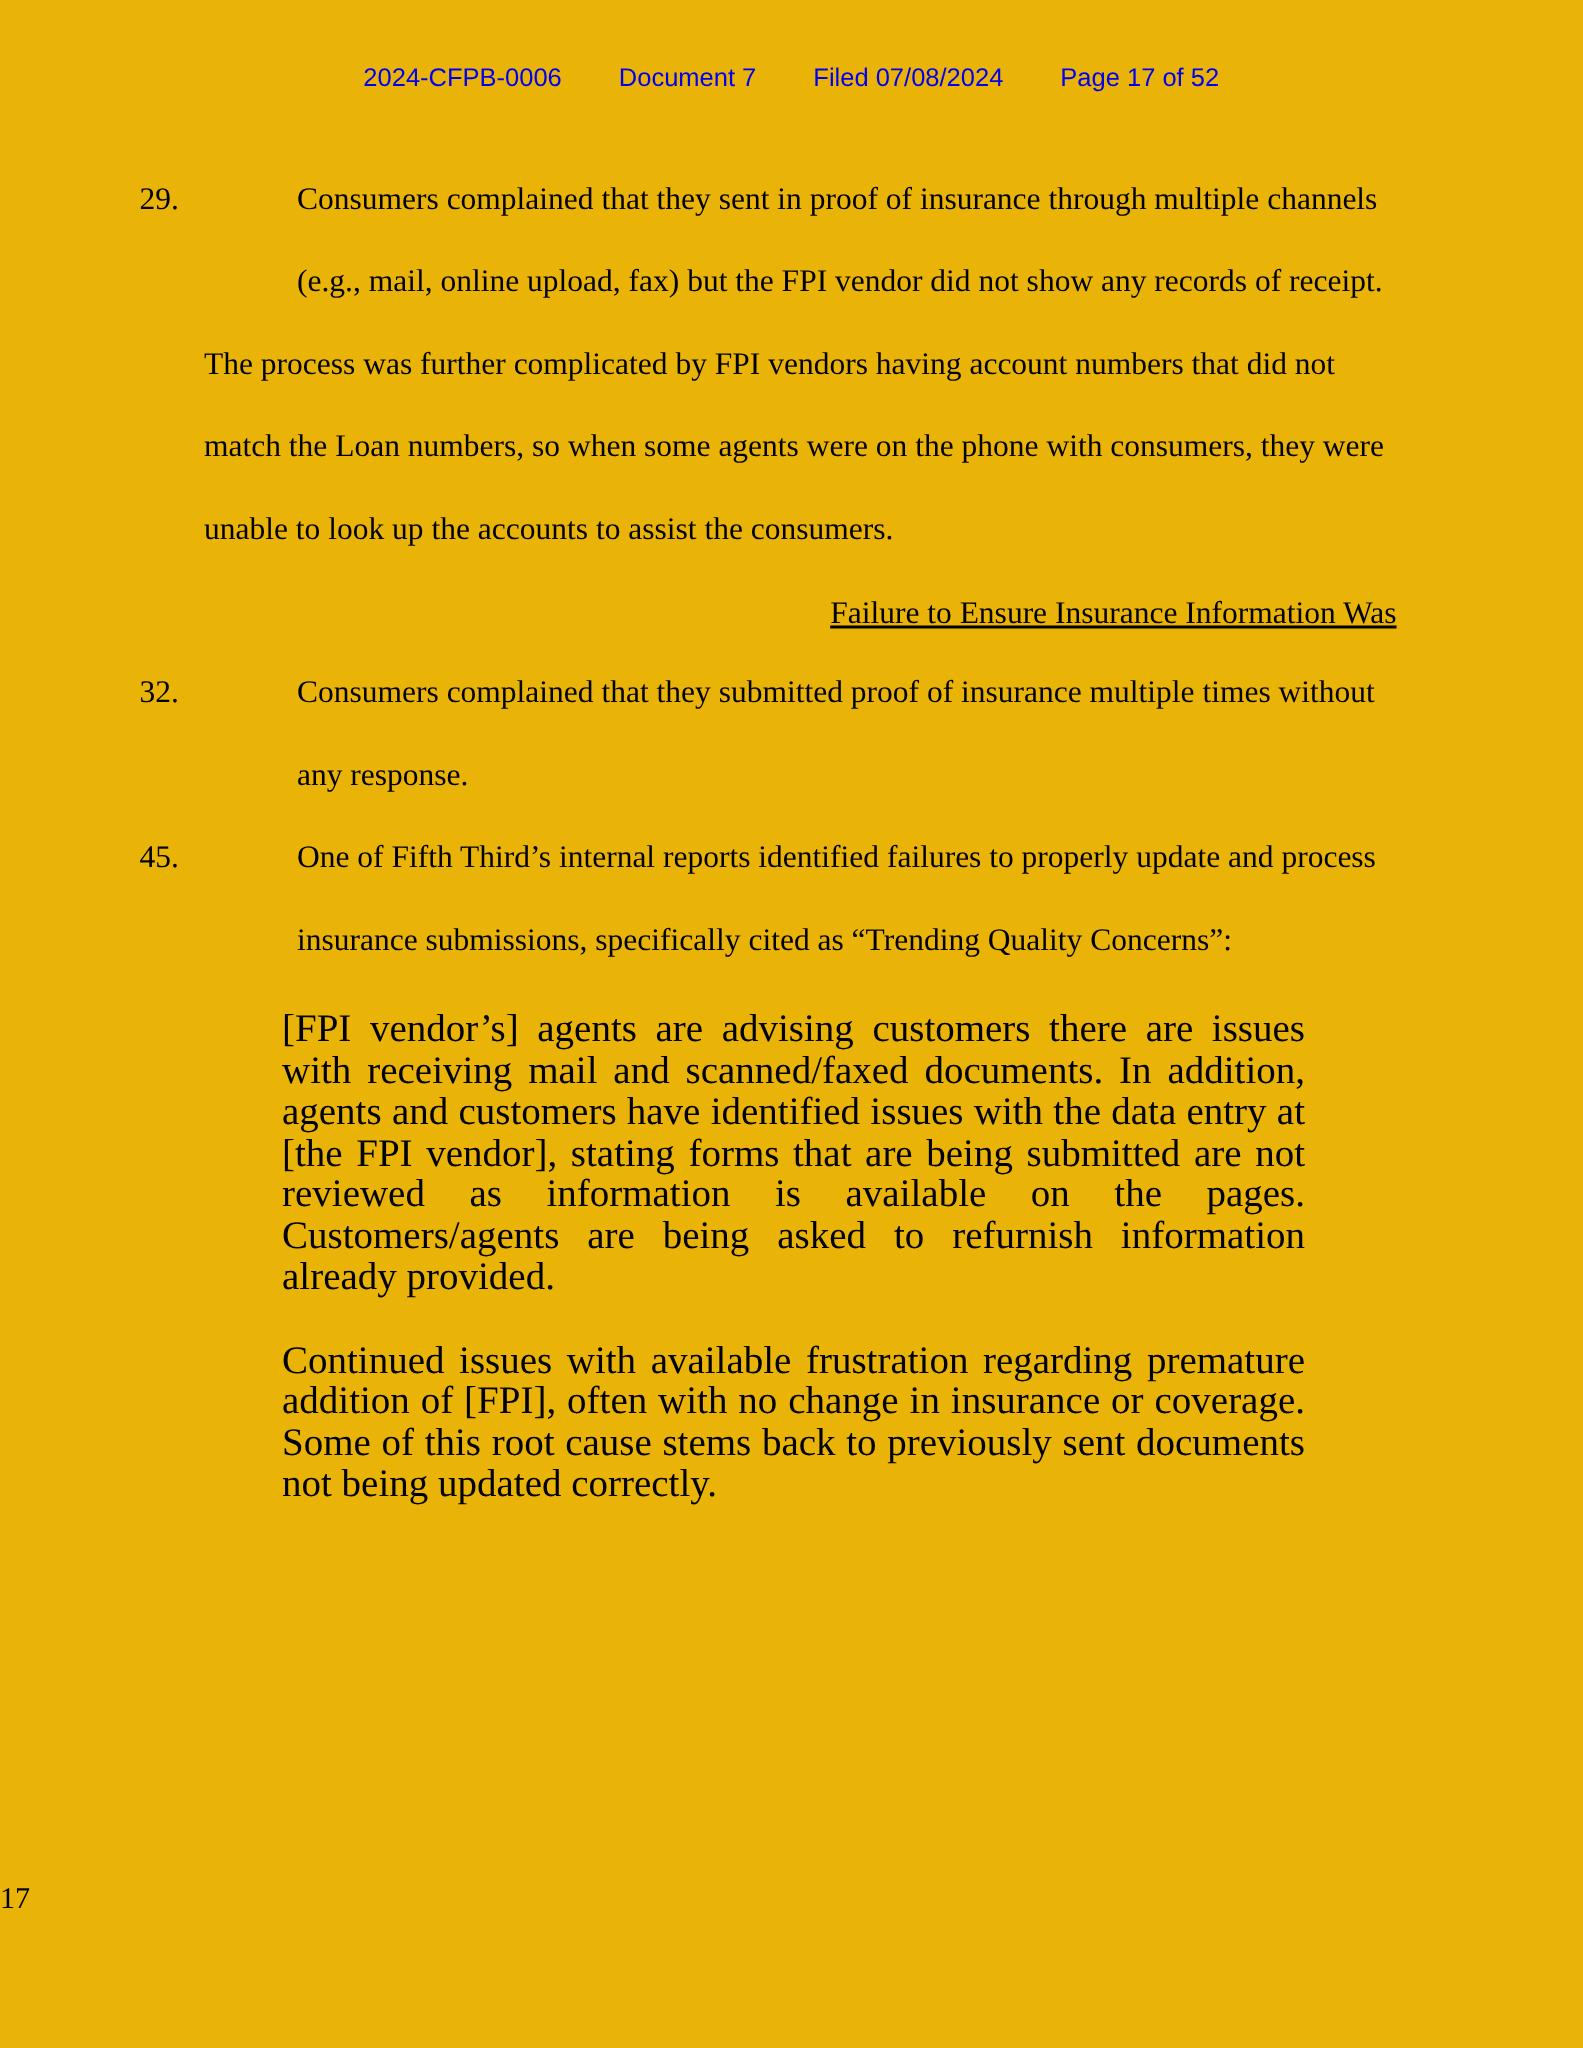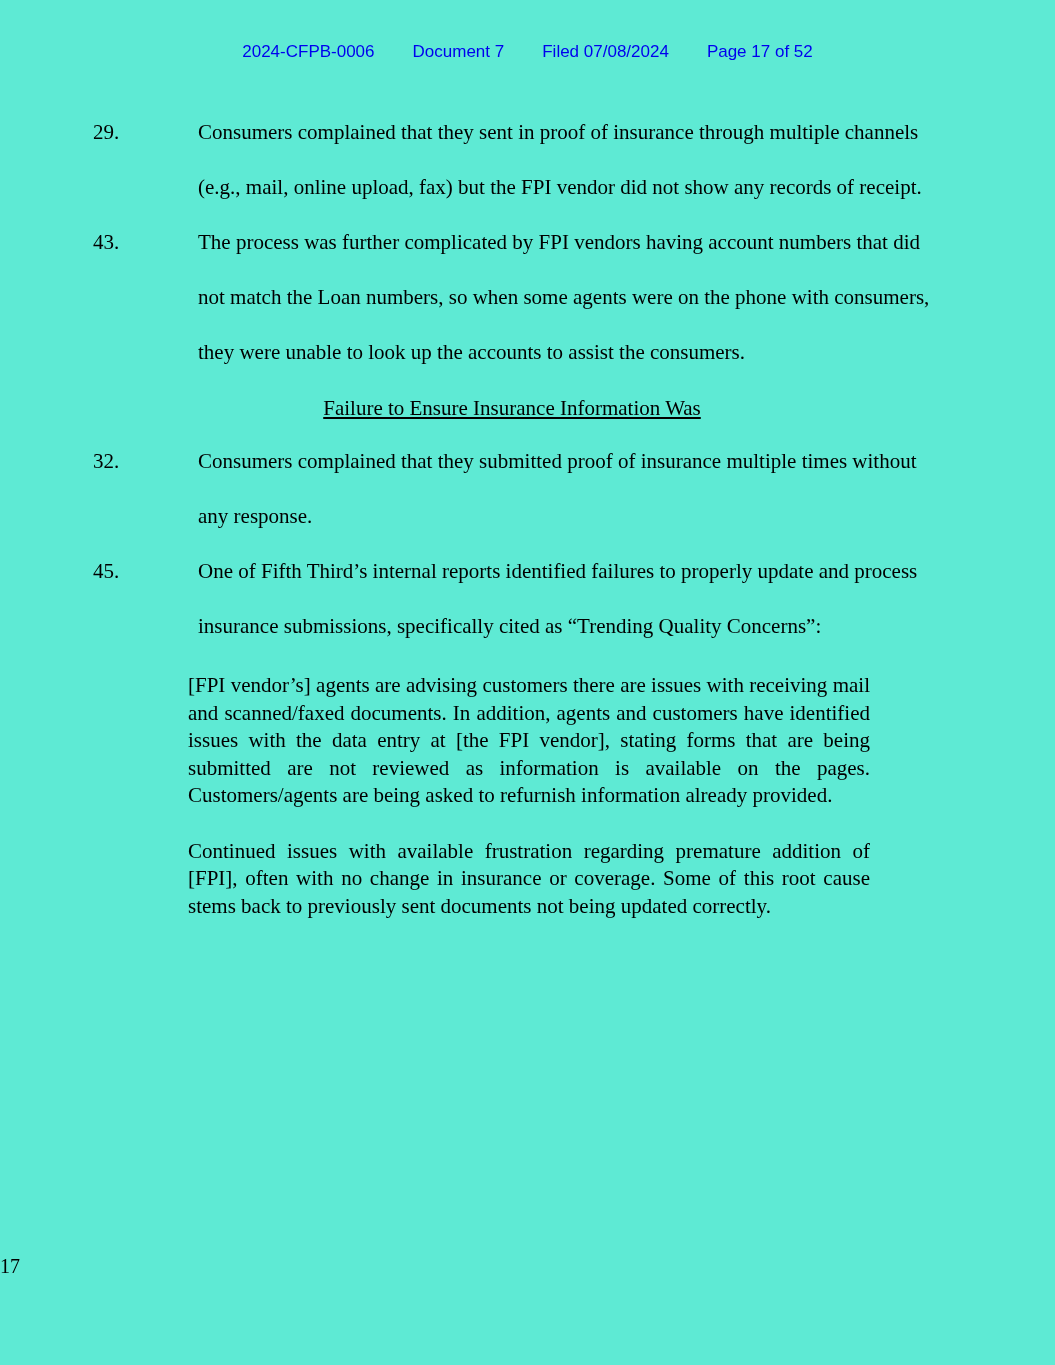--- a/index.html
+++ b/index.html
@@ -2,21 +2,21 @@
 <html><head>
 <meta charset="utf-8">
 <style>
   * { box-sizing: border-box; }
   html, body { margin: 0; padding: 0; background: #e8e8e8; }
   .page {
     position: relative;
     width: 1055px;
     height: 1365px;
     margin: 0 auto;
-    background: #5eead4;
+    background: #eab308;
     font-family: "Liberation Serif", serif;
     color: #000000;
     overflow: hidden;
   }
   .stamp-header {
     position: absolute;
     top: 42px;
     left: 0;
     right: 0;
     display: flex;
@@ -41,34 +41,34 @@
   }
   .para .num {
     width: 62px;
     flex-shrink: 0;
   }
   .para .ptext {
     flex: 1;
     margin-left: 43px;
   }
   .heading {
-    text-align: center;
+    text-align: right;
     line-height: 29px;
     margin-top: 14px;
     margin-bottom: 11px;
     font-size: 21px;
   }
   .heading .hline {
     display: block;
     text-decoration: underline;
   }
   .quote {
     margin-left: 95px;
     margin-right: 61px;
-    font-size: 21px;
+    font-size: 26px;
     line-height: 27.5px;
     text-align: justify;
   }
   .quote-first { margin-top: 18px; }
   .quote-second { margin-top: 28px; }
   .footer-pagenum {
     position: absolute;
     top: 1255px;
     left: 0;
     right: 0;
@@ -89,21 +89,20 @@
   </div>
 
   <div class="content">
 
     <div class="para">
       <span class="num">29.</span>
       <span class="ptext">Consumers complained that they sent in proof of insurance through multiple channels (e.g., mail, online upload, fax) but the FPI vendor did not show any records of receipt.</span>
     </div>
 
     <div class="para">
-      <span class="num">43.</span>
       <span class="ptext">The process was further complicated by FPI vendors having account numbers that did not match the Loan numbers, so when some agents were on the phone with consumers, they were unable to look up the accounts to assist the consumers.</span>
     </div>
 
     <div class="heading">
       <span class="hline">Failure to Ensure Insurance Information Was</span>
     </div>
 
     <div class="para">
       <span class="num">32.</span>
       <span class="ptext">Consumers complained that they submitted proof of insurance multiple times without any response.</span>

